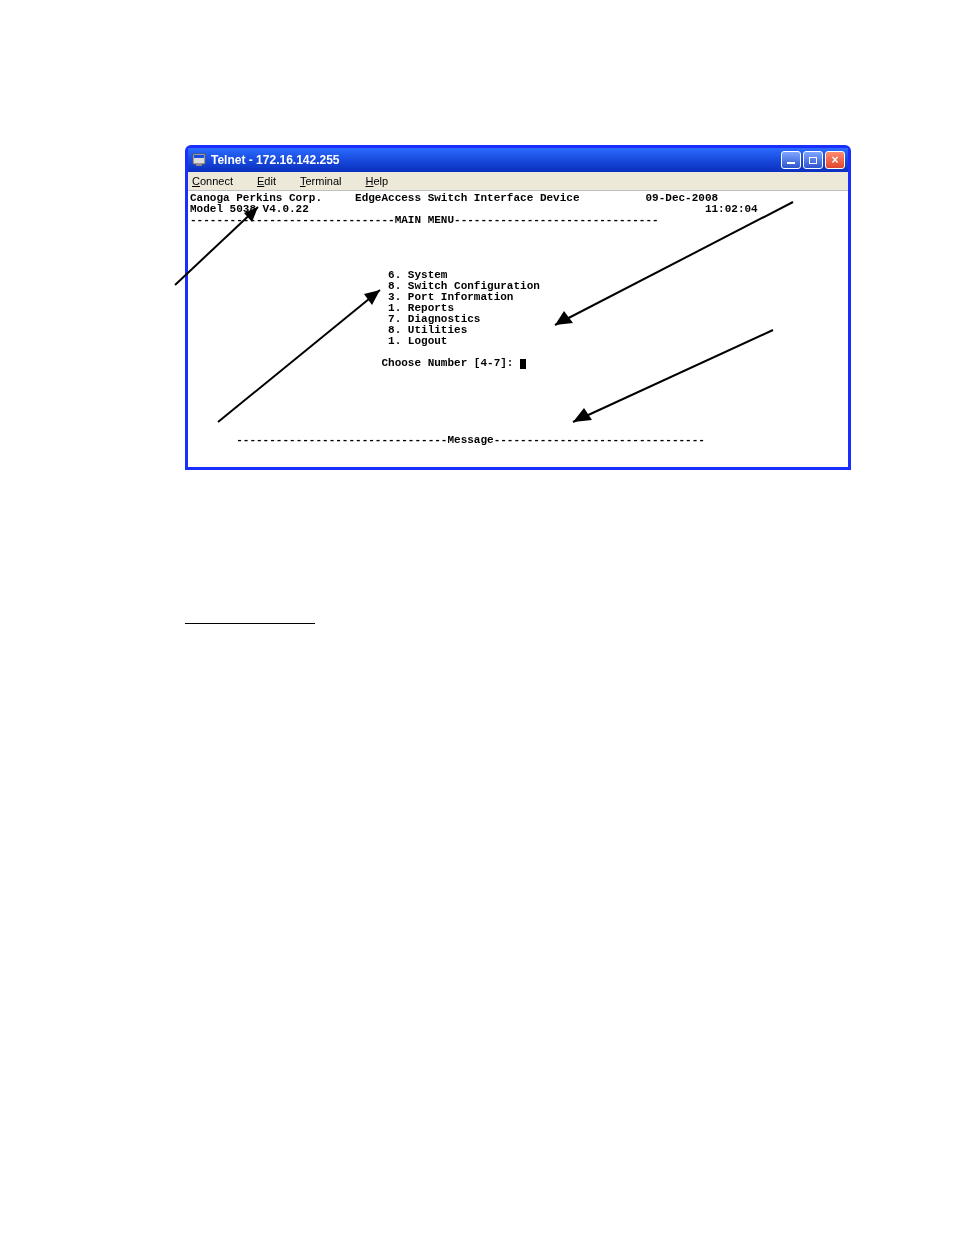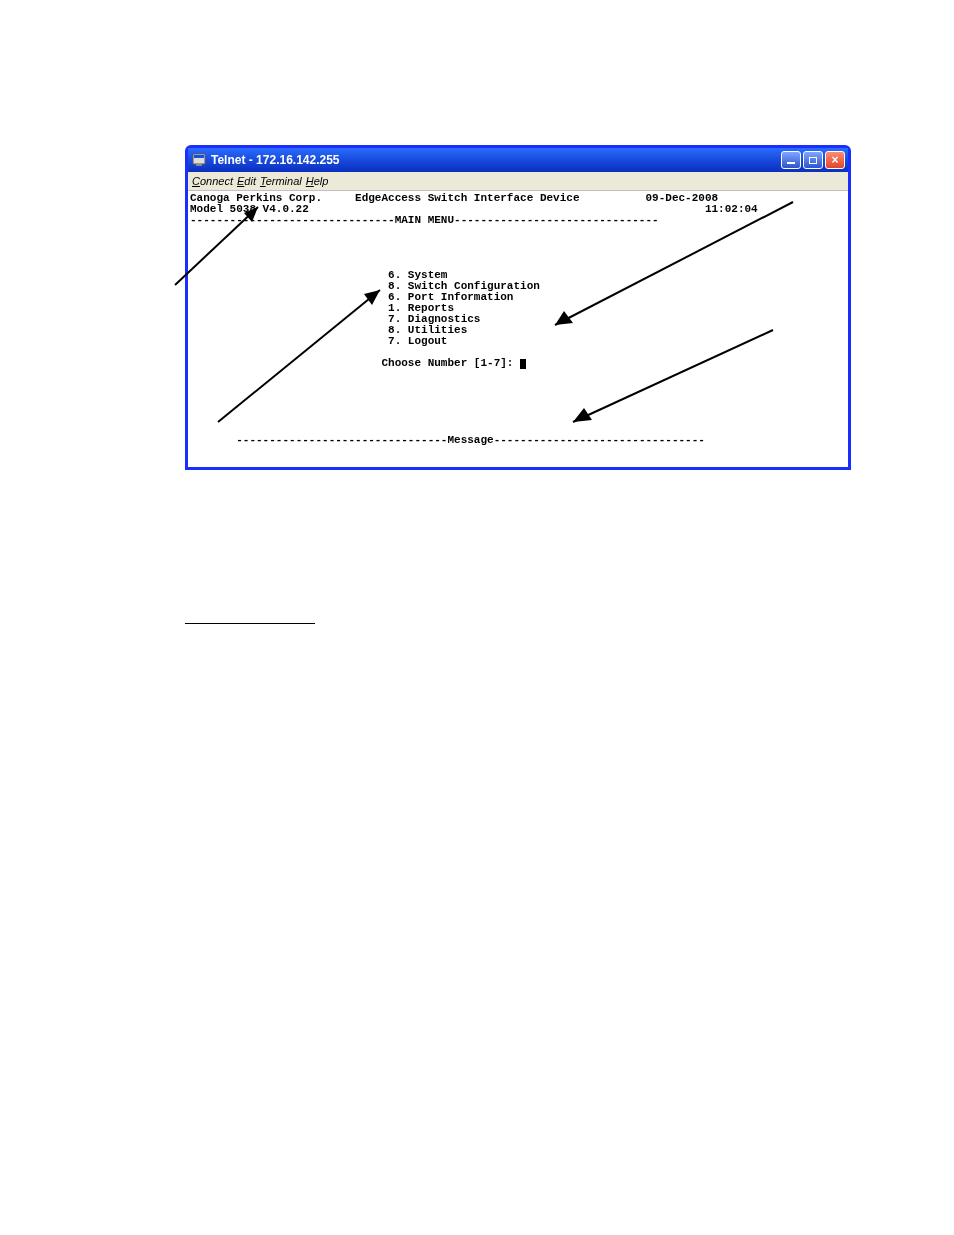--- a/index.html
+++ b/index.html
@@ -71,22 +71,21 @@
 
   .menubar {
     background: #ece9d8;
     border-bottom: 1px solid #c0c0c0;
     height: 18px;
     display: flex;
     align-items: center;
     font-size: 11px;
     color: #000;
     padding-left: 4px;
-    gap: 4px;
-    font-style: italic;
+    gap: 24px;
   }
   .menubar .menu-item span.accel { text-decoration: underline; }
 
   .terminal {
     background: #ffffff;
     font-family: "Courier New", monospace;
     font-size: 11px;
     line-height: 11px;
     font-weight: bold;
     color: #000000;
@@ -156,27 +155,27 @@
 
   <div class="terminal"><span>Canoga Perkins Corp.</span>     <span>EdgeAccess Switch Interface Device</span>          <span>09-Dec-2008</span>
 <span>Model 5038 V4.0.22</span>                                                            <span>11:02:04</span>
 <span>-------------------------------MAIN MENU-------------------------------</span>
 
 
 
 
                               <span>6. System</span>
                               <span>8. Switch Configuration</span>
-                              <span>6. Port Information</span>
+                              <span>3. Port Information</span>
                               <span>1. Reports</span>
                               <span>7. Diagnostics</span>
                               <span>8. Utilities</span>
-                              <span>7. Logout</span>
-
-                             <span>Choose Number [1-7]: </span><span class="cursor"></span>
+                              <span>1. Logout</span>
+
+                             <span>Choose Number [4-7]: </span><span class="cursor"></span>
 
 
 
 
 
 
        <span>--------------------------------Message--------------------------------</span>
 </div>
 </div>
 

